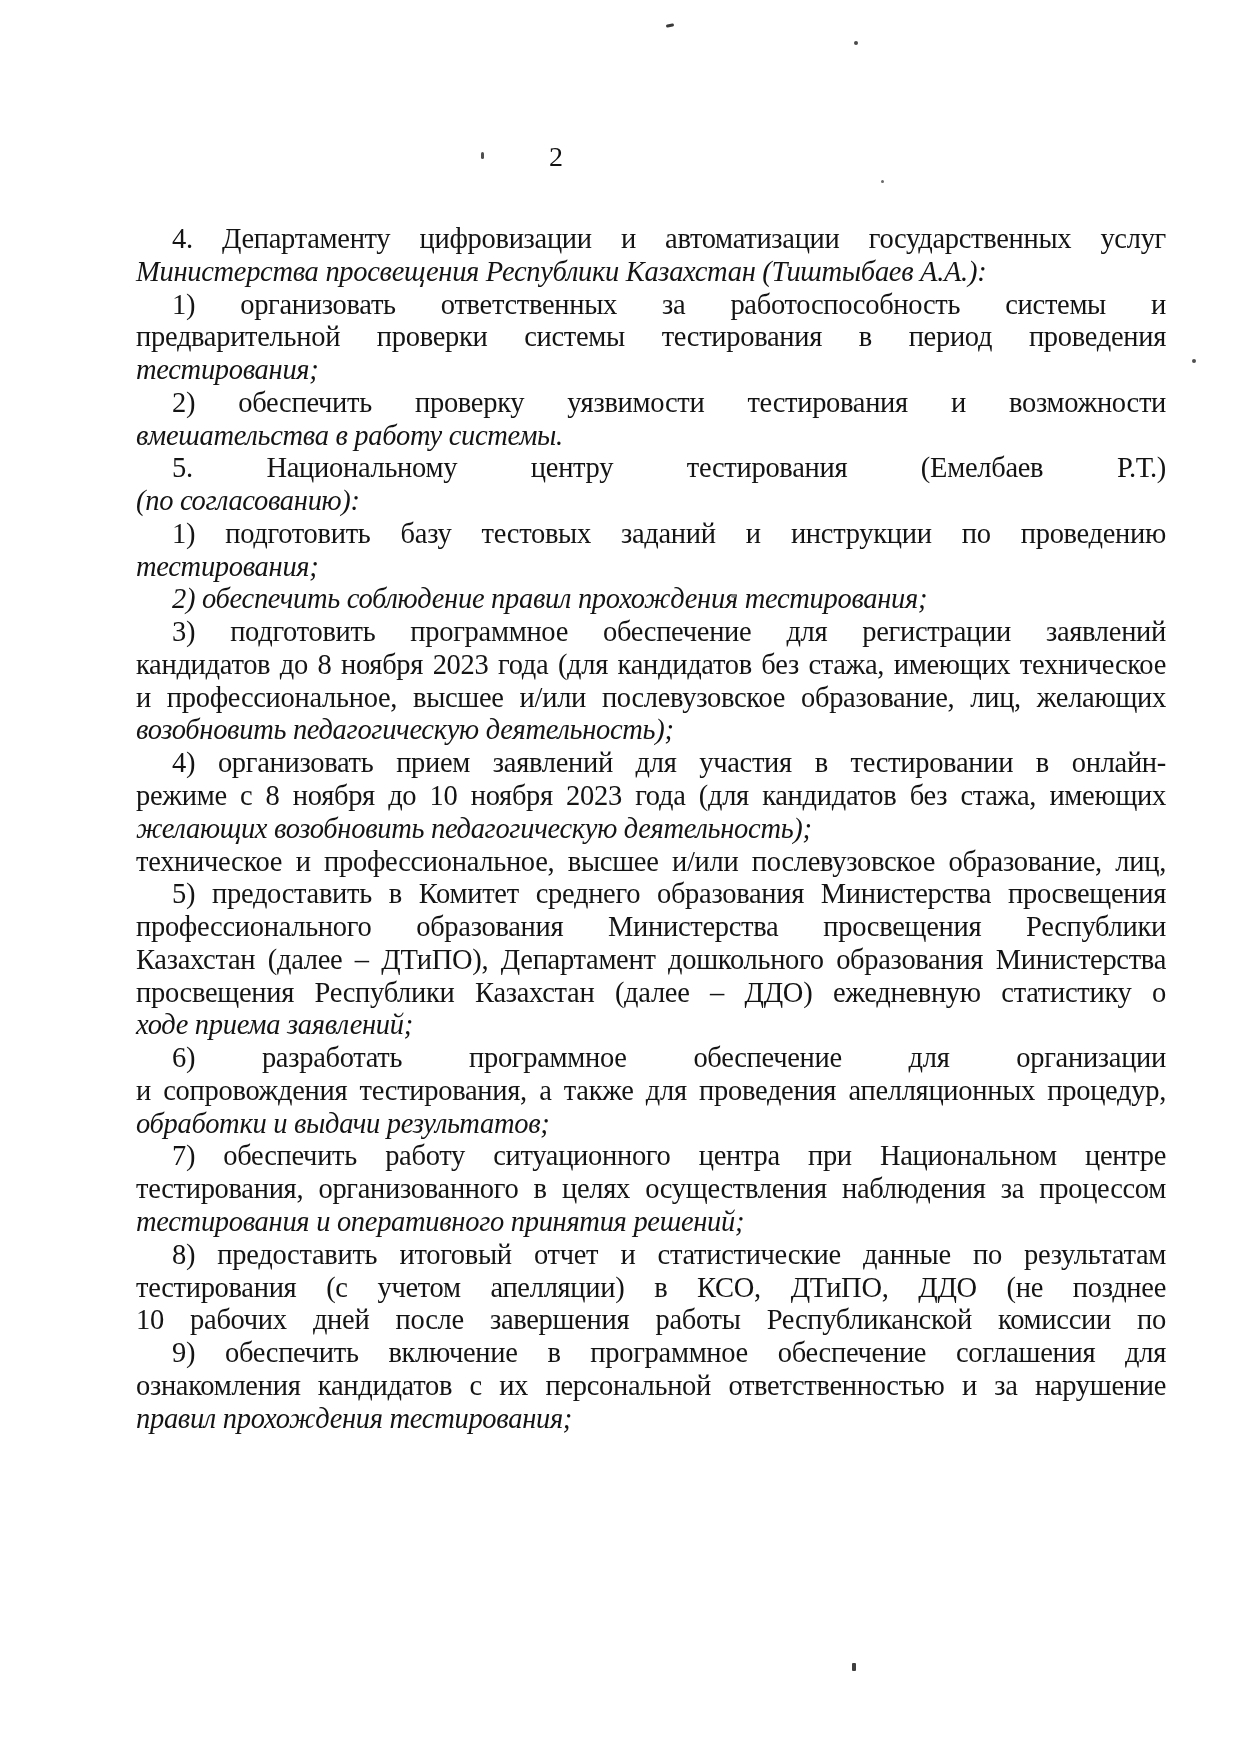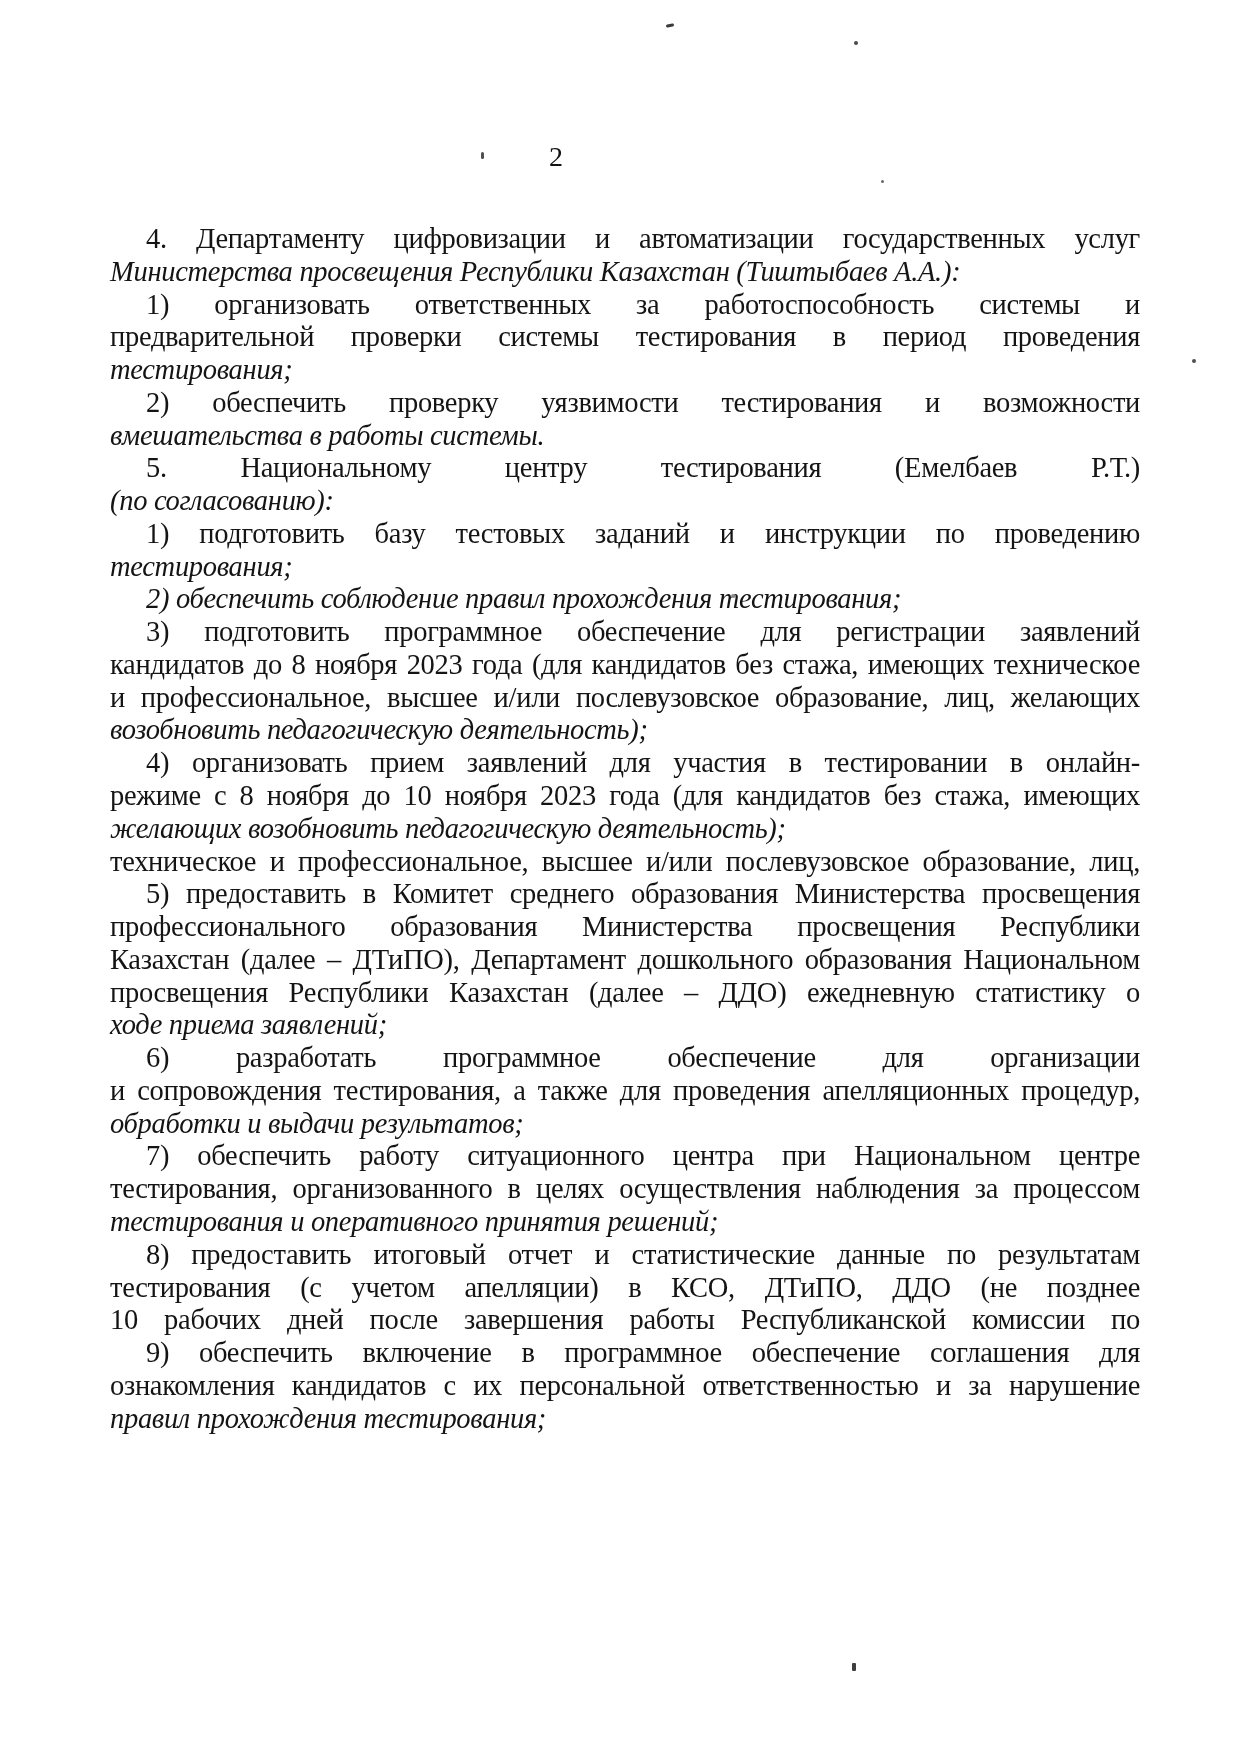--- a/index.html
+++ b/index.html
@@ -25,21 +25,21 @@
     top: 141px;
     left: 536px;
     width: 40px;
     text-align: center;
     font-size: 28px;
     line-height: 32px;
     color: #111;
   }
   .doc-body {
     position: absolute;
-    left: 110px;
+    left: 136px;
     top: 223px;
     width: 1030px;
     font-size: 28.5px;
     line-height: 32.77px;
     letter-spacing: -0.3px;
     color: #141414;
   }
   .para {
     margin: 0;
     padding: 0;
@@ -81,21 +81,21 @@
         <div class="line first">4. Департаменту цифровизации и автоматизации государственных услуг</div>
         <div class="line final">Министерства просвещения Республики Казахстан (Тиштыбаев А.А.):</div>
       </div>
       <div class="para">
         <div class="line first">1) организовать ответственных за работоспособность системы и</div>
         <div class="line">предварительной проверки системы тестирования в период проведения</div>
         <div class="line final">тестирования;</div>
       </div>
       <div class="para">
         <div class="line first">2) обеспечить проверку уязвимости тестирования и возможности</div>
-        <div class="line final">вмешательства в работы системы.</div>
+        <div class="line final">вмешательства в работу системы.</div>
       </div>
       <div class="para">
         <div class="line first">5. Национальному центру тестирования (Емелбаев Р.Т.)</div>
         <div class="line final">(по согласованию):</div>
       </div>
       <div class="para">
         <div class="line first">1) подготовить базу тестовых заданий и инструкции по проведению</div>
         <div class="line final">тестирования;</div>
       </div>
       <div class="para">
@@ -109,21 +109,21 @@
       </div>
       <div class="para">
         <div class="line first">4) организовать прием заявлений для участия в тестировании в онлайн-</div>
         <div class="line">режиме с 8 ноября до 10 ноября 2023 года (для кандидатов без стажа, имеющих</div>
         <div class="line final">желающих возобновить педагогическую деятельность);</div>
         <div class="line">техническое и профессиональное, высшее и/или послевузовское образование, лиц,</div>
       </div>
       <div class="para">
         <div class="line first">5) предоставить в Комитет среднего образования Министерства просвещения</div>
         <div class="line">профессионального образования Министерства просвещения Республики</div>
-        <div class="line">Казахстан (далее – ДТиПО), Департамент дошкольного образования Национальном</div>
+        <div class="line">Казахстан (далее – ДТиПО), Департамент дошкольного образования Министерства</div>
         <div class="line">просвещения Республики Казахстан (далее – ДДО) ежедневную статистику о</div>
         <div class="line final">ходе приема заявлений;</div>
       </div>
       <div class="para">
         <div class="line first">6) разработать программное обеспечение для организации</div>
         <div class="line">и сопровождения тестирования, а также для проведения апелляционных процедур,</div>
         <div class="line final">обработки и выдачи результатов;</div>
       </div>
       <div class="para">
         <div class="line first">7) обеспечить работу ситуационного центра при Национальном центре</div>

